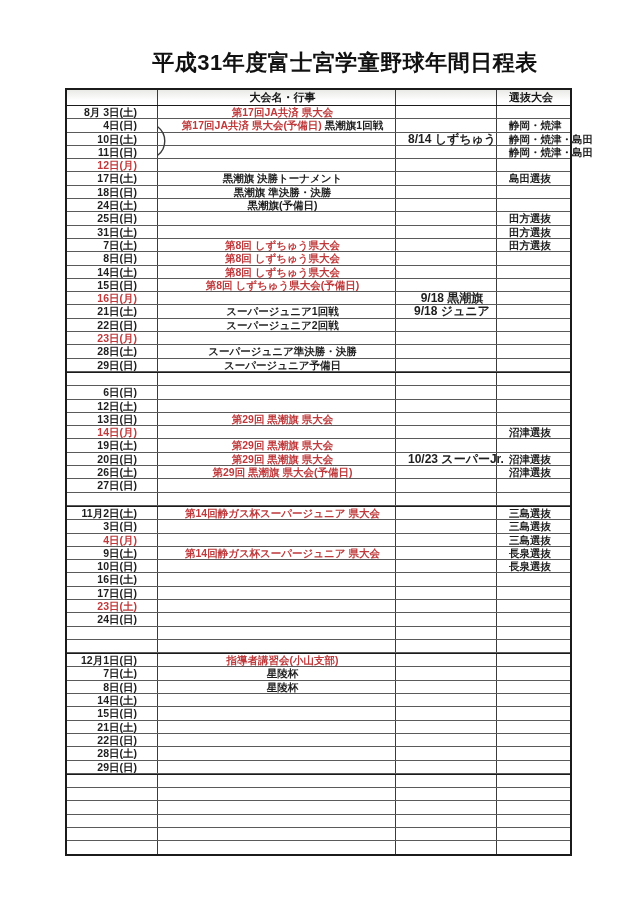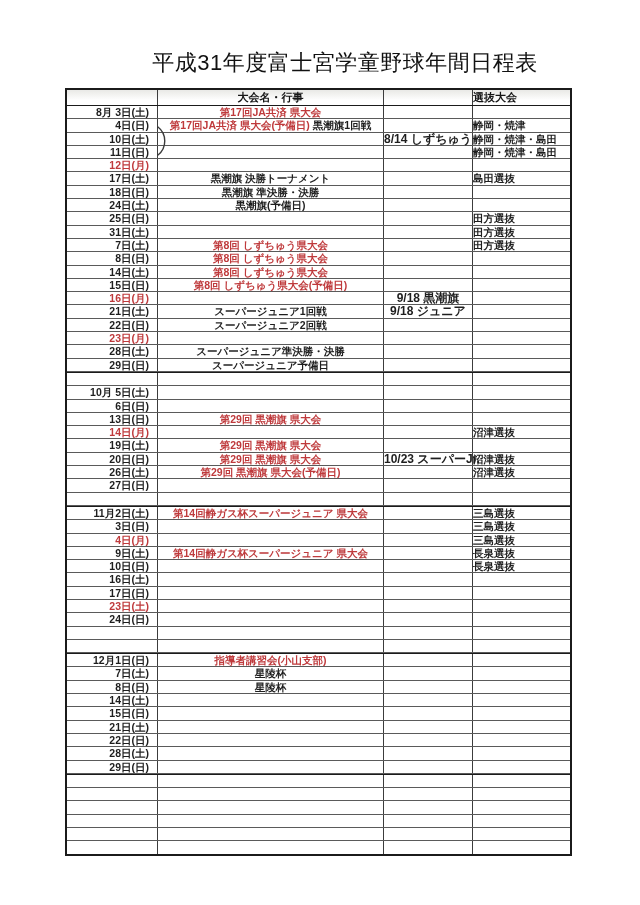--- a/index.html
+++ b/index.html
@@ -10,56 +10,57 @@
     color:#1e1e1e;
     position:relative;
     overflow:hidden;
   }
   .title{
     position:absolute;
     left:85px;top:48px;width:520px;
     margin:0;
     text-align:center;
     font-size:22px;
-    font-weight:normal;
+    font-weight:bold;
     letter-spacing:0.5px;
     color:#111;
   }
   .schedule-table{
     position:absolute;
     left:65px;top:88px;
     width:507px;
     border:2px solid #1b1b1b;
     box-sizing:border-box;
     background:#fff;
   }
   .row{
     display:flex;
     height:12.3px;
     line-height:12.3px;
     border-bottom:1px solid #5a5a5a;
     box-sizing:content-box;
+    gap:12px;
   }
   .row:last-child{border-bottom:none;}
   .row.sect{border-top:1.5px solid #1b1b1b;}
   .row.header{
     height:15px;line-height:15px;
     border-bottom:1.8px solid #1b1b1b;
     background:linear-gradient(#e9e9e6,#ffffff 70%);
   }
   .cell{
     box-sizing:border-box;
     border-right:1px solid #3c3c3c;
     white-space:nowrap;
     overflow:visible;
     font-weight:bold;
     font-size:10.5px;
   }
   .cell:last-child{border-right:none;}
-  .cell.date{width:91px;flex:0 0 91px;text-align:right;padding-right:8px;}
+  .cell.date{width:91px;flex:0 0 91px;text-align:right;padding-right:20px;}
   .cell.event{width:226px;flex:0 0 226px;text-align:center;}
   .cell.note{width:89px;flex:0 0 89px;text-align:center;font-size:12px;}
   .cell.selection{flex:1 1 auto;}
   .row.header .cell{font-size:11px;color:#161616;}
   .red{color:var(--red,#bf3a3c);}
   .bracket-mark{position:absolute;left:155px;top:126px;}
 </style>
 </head>
 <body>
 
@@ -195,27 +196,27 @@
           <div class="cell note"></div>
           <div class="cell selection"></div>
         </div>
         <div class="row sect">
           <div class="cell date"></div>
           <div class="cell event"></div>
           <div class="cell note"></div>
           <div class="cell selection"></div>
         </div>
         <div class="row">
-          <div class="cell date">10月 5日(土)</div>
-          <div class="cell event"></div>
-          <div class="cell note"></div>
-          <div class="cell selection"></div>
-        </div>
-        <div class="row">
           <div class="cell date">6日(日)</div>
+          <div class="cell event"></div>
+          <div class="cell note"></div>
+          <div class="cell selection"></div>
+        </div>
+        <div class="row">
+          <div class="cell date">12日(土)</div>
           <div class="cell event"></div>
           <div class="cell note"></div>
           <div class="cell selection"></div>
         </div>
         <div class="row">
           <div class="cell date">13日(日)</div>
           <div class="cell event"><span class="red">第29回 黒潮旗 県大会</span></div>
           <div class="cell note"></div>
           <div class="cell selection"></div>
         </div>

